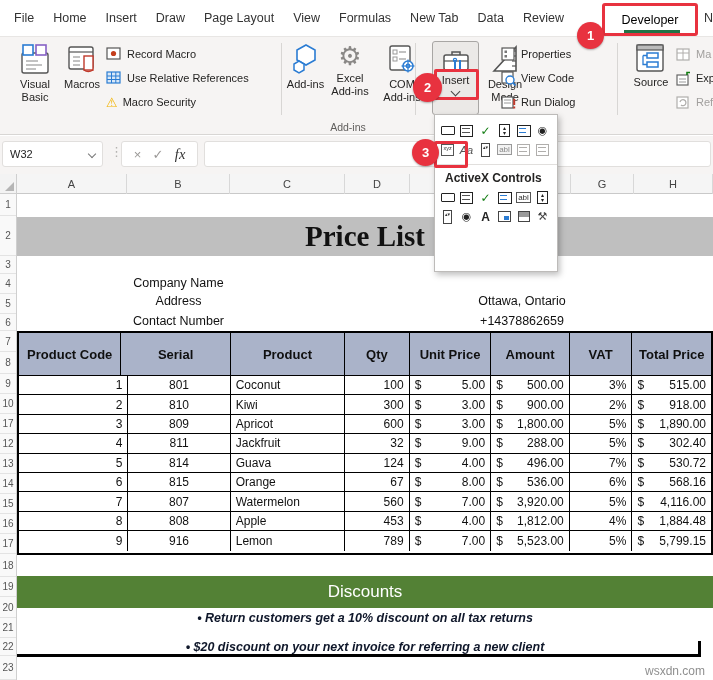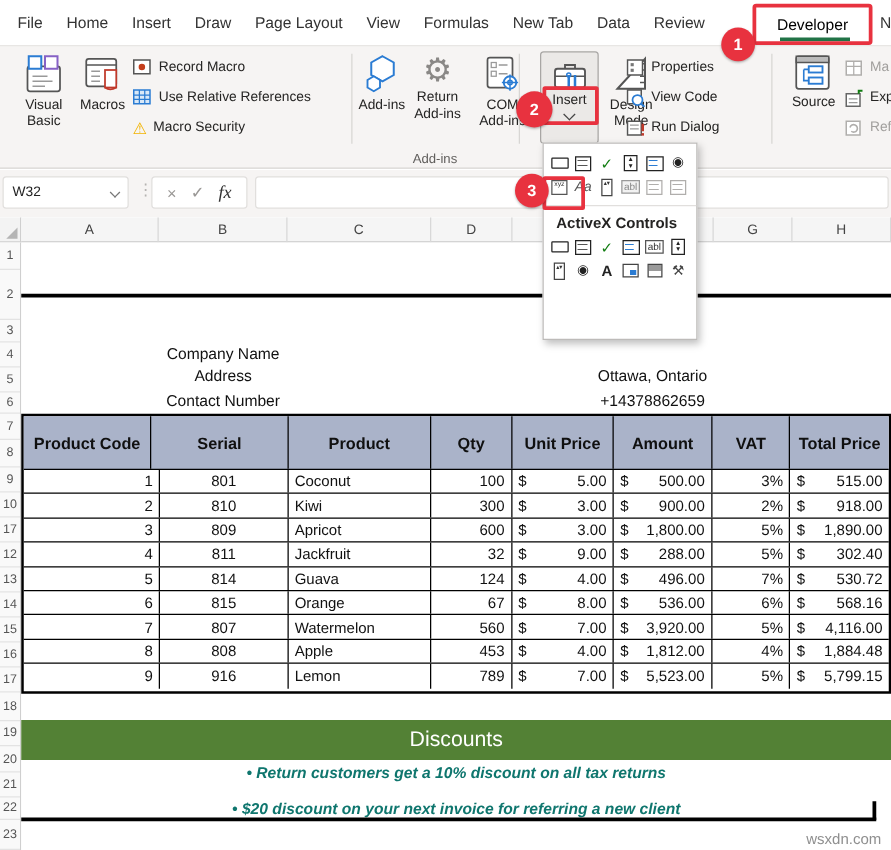--- a/index.html
+++ b/index.html
@@ -62,21 +62,21 @@
   .thcell:last-child{border-right:none}
   .trow{display:flex;height:19.4px;border-bottom:1px solid #000;font-size:12px;color:#111}
   .trow:last-child{border-bottom:none}
   .tcell{border-right:1px solid #000;display:flex;align-items:center;overflow:hidden;cursor:cell}
   .tcell:last-child{border-right:none}
   .al-r{justify-content:flex-end;padding-right:5px}
   .al-c{justify-content:center}
   .al-l{justify-content:flex-start;padding-left:5px}
   .money{justify-content:space-between;padding:0 5px}
   .banner{position:absolute;left:0;top:382px;width:696px;height:32px;background:var(--banner-green);color:#fff;font-size:17px;display:flex;align-items:center;justify-content:center;cursor:cell}
-  .bullet{position:absolute;left:0;width:696px;display:flex;align-items:center;justify-content:center;font-style:italic;font-weight:600;font-size:12.5px;color:#0f766e;cursor:cell}
+  .bullet{position:absolute;left:0;width:696px;display:flex;align-items:center;justify-content:center;font-style:italic;font-weight:600;font-size:12.5px;color:#0f172a;cursor:cell}
   .b1{top:403px;height:41px}
   .b2{top:444px;height:18px}
   .stub{position:absolute;left:681px;top:447px;width:2.5px;height:15px;background:#000}
   .watermark{position:absolute;right:8px;top:470px;font-size:12px;color:#8f8f8f}
 
   
   .menu{position:absolute;left:434px;top:114px;width:124px;height:158px;background:#fff;border:1px solid #bdbbb9;box-shadow:2px 3px 6px rgba(0,0,0,.25);z-index:40;padding-top:6px}
   .menuhead{font-weight:bold;font-size:12px;color:#252423;padding:2px 0 3px 10px}
   .icrow{display:flex;padding:1px 0 1px 3px}
   .menudiv{height:1px;background:#e1dfdd;margin:5px 0 4px 0}
@@ -178,21 +178,21 @@
 
     <div class="bigbtn" style="left:283px;width:45px">
       <svg class="bigicon" width="30" height="32">
         <polygon points="15,2 24,7 24,17 15,22 6,17 6,7" fill="#fff" stroke="#2b7cd3" stroke-width="1.6"></polygon>
         <polygon points="8,18 13,21 13,27 8,30 3,27 3,21" fill="#fff" stroke="#2b7cd3" stroke-width="1.5"></polygon>
       </svg>
       <span class="blbl">Add-ins</span>
     </div>
     <div class="bigbtn" style="left:328px;width:44px">
       <span class="glyph bigicon" style="font-size:26px;color:#8a8886">⚙</span>
-      <span class="blbl">Return Add-ins</span>
+      <span class="blbl">Excel Add-ins</span>
     </div>
     <div class="bigbtn" style="left:380px;width:44px">
       <svg class="bigicon" width="30" height="32">
         <rect x="3" y="3" width="20" height="24" rx="2" fill="#fff" stroke="#555" stroke-width="1.4"></rect>
         <rect x="6" y="7" width="4" height="4" fill="none" stroke="#999" stroke-width="1"></rect>
         <rect x="6" y="14" width="4" height="4" fill="none" stroke="#999" stroke-width="1"></rect>
         <line x1="12" y1="9" x2="19" y2="9" stroke="#999" stroke-width="1.2"></line>
         <line x1="12" y1="16" x2="19" y2="16" stroke="#999" stroke-width="1.2"></line>
         <circle cx="21" cy="23" r="5" fill="#fff" stroke="#2b7cd3" stroke-width="1.5"></circle>
         <circle cx="21" cy="23" r="1.8" fill="none" stroke="#2b7cd3" stroke-width="1.2"></circle>
@@ -338,20 +338,23 @@
         <div class="rowcell" style="height: 20px;">17</div>
         <div class="rowcell" style="height: 23px;">18</div>
         <div class="rowcell" style="height: 20px;">19</div>
         <div class="rowcell" style="height: 21px;">20</div>
         <div class="rowcell" style="height: 20px;">21</div>
         <div class="rowcell" style="height: 18px;">22</div>
         <div class="rowcell" style="height: 24px;">23</div>
       </div>
     <div class="content">
       <div class="thick" style="left:0;top:41px;width:696px;height:2.5px"></div>
+      <div class="title-cell">
+        <span>Price List</span>
+      </div>
       <div id="info-rows">
           <div class="inf-lab" style="top: 82px; height: 18px;">Company Name</div>
           <div class="inf-lab" style="top: 100px; height: 20px;">Address</div>
           <div class="inf-val" style="top: 100px; height: 20px;">Ottawa, Ontario</div>
           <div class="inf-lab" style="top: 120px; height: 20px;">Contact Number</div>
           <div class="inf-val" style="top: 120px; height: 20px;">+14378862659</div>
           <div class="inf-lab" style="top: 140px; height: 17px;">Date</div>
           <div class="inf-val" style="top: 140px; height: 17px;">10-02-22</div>
         </div>
       <div class="tablebox">

